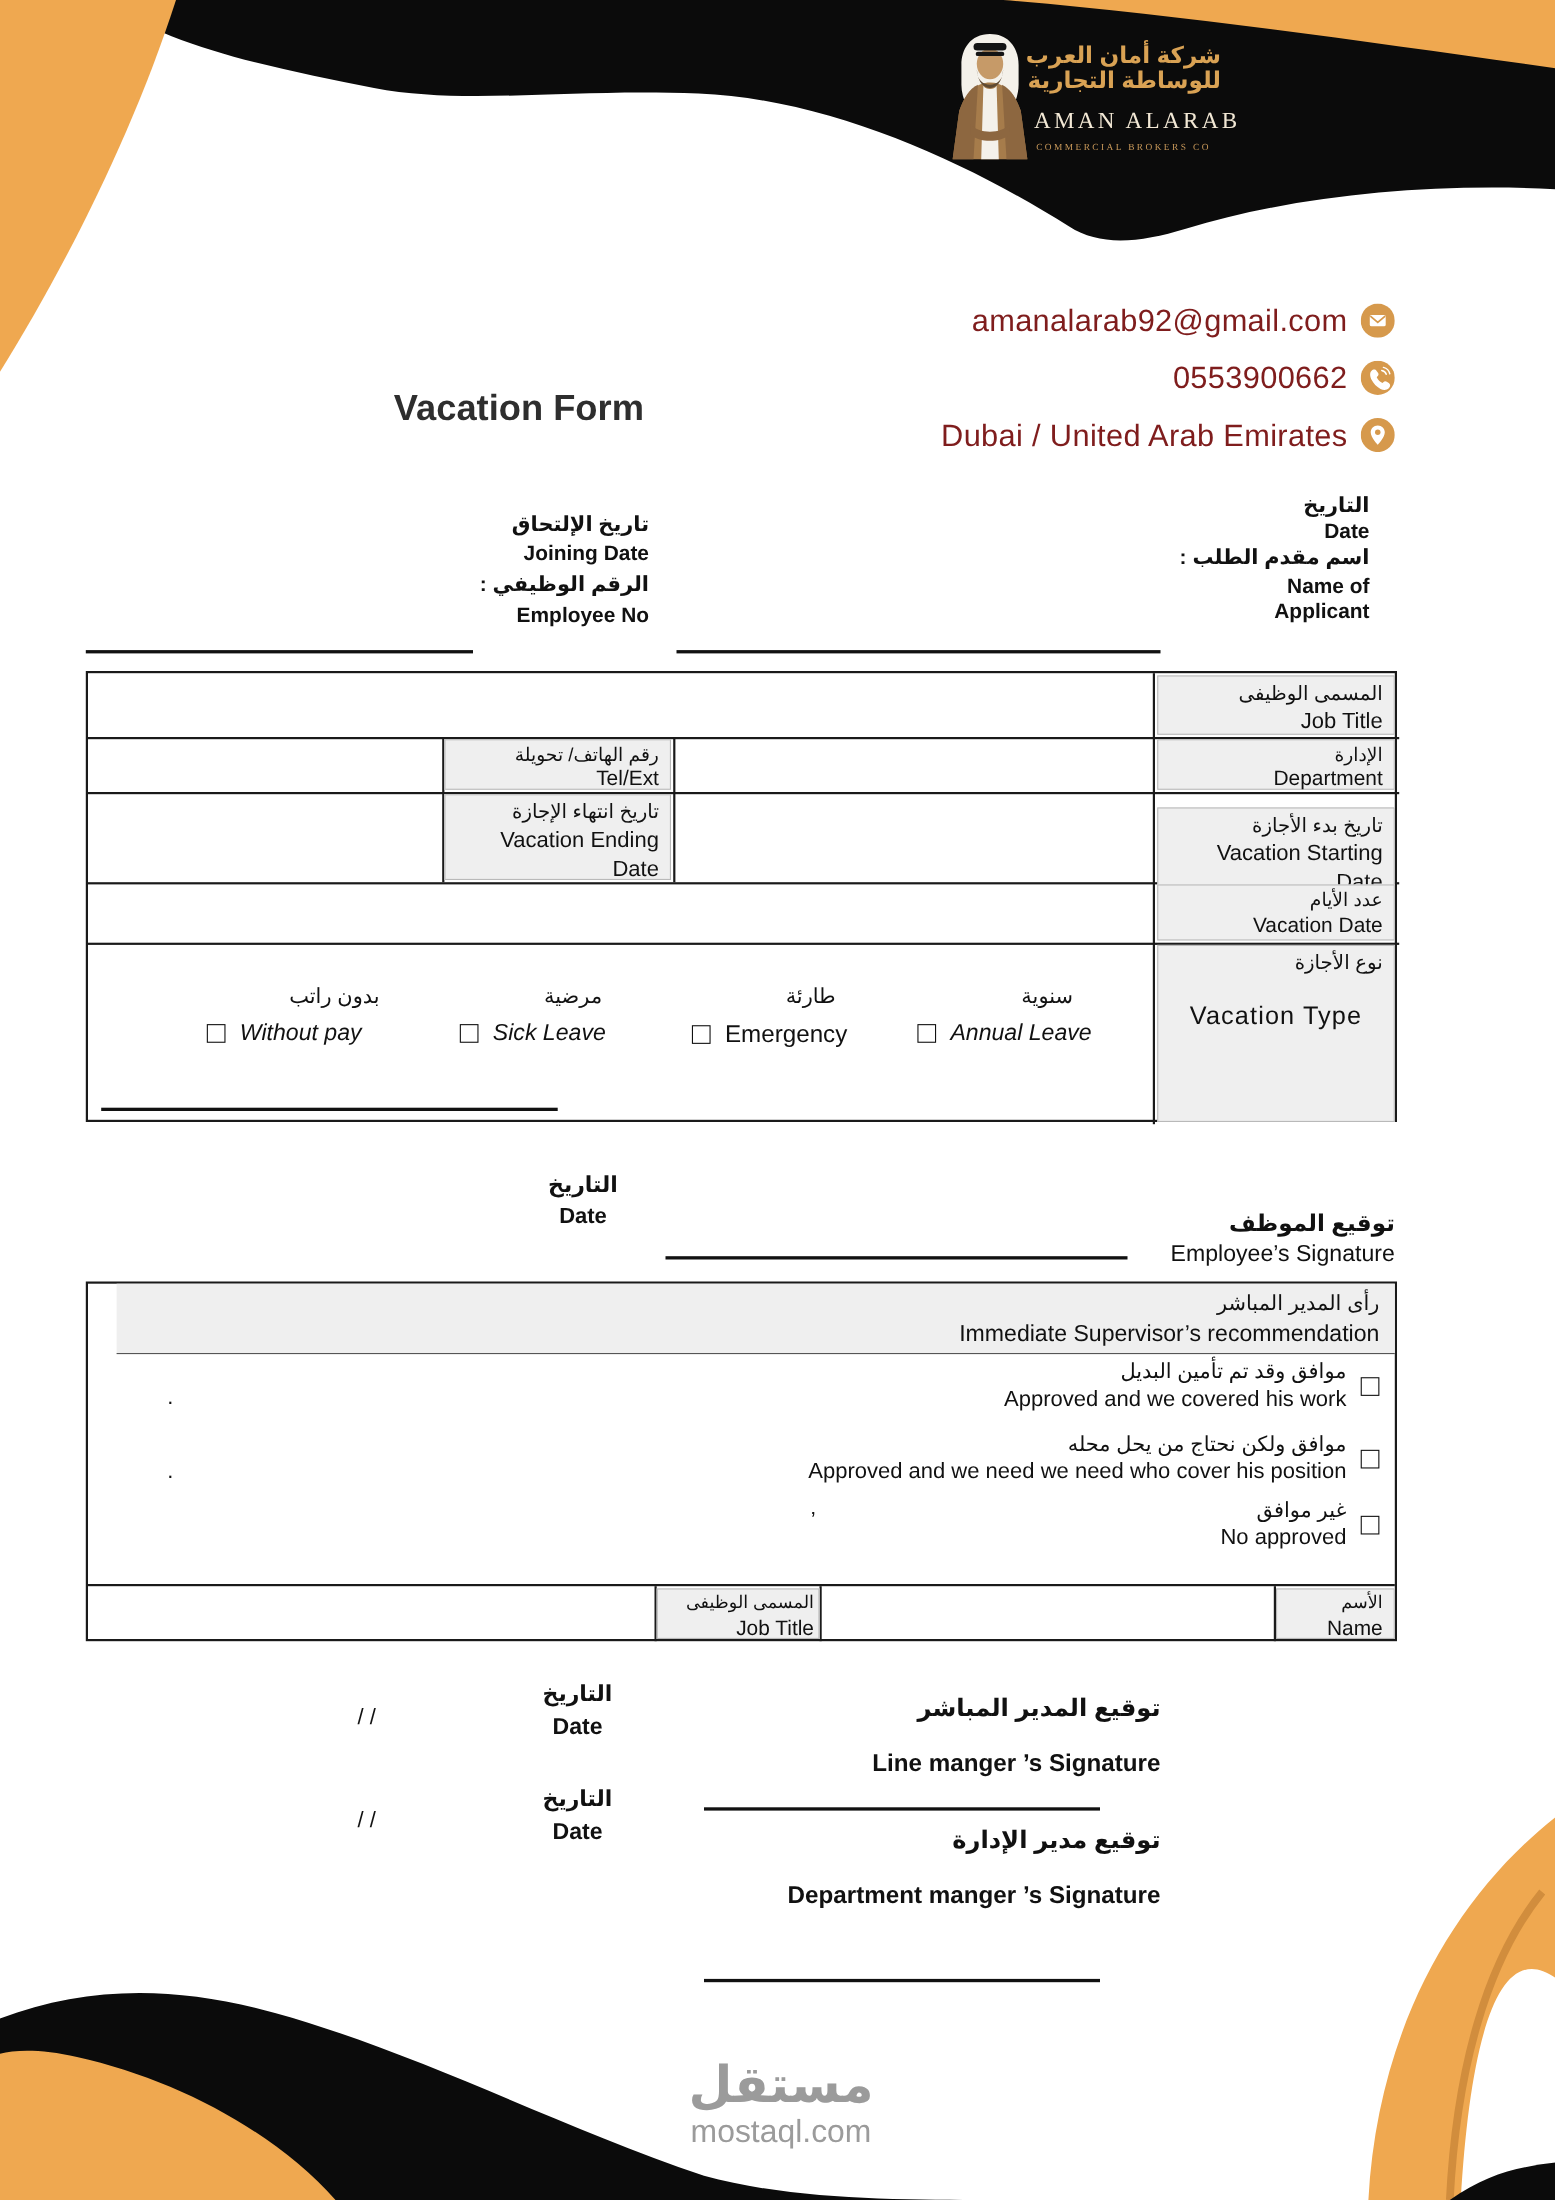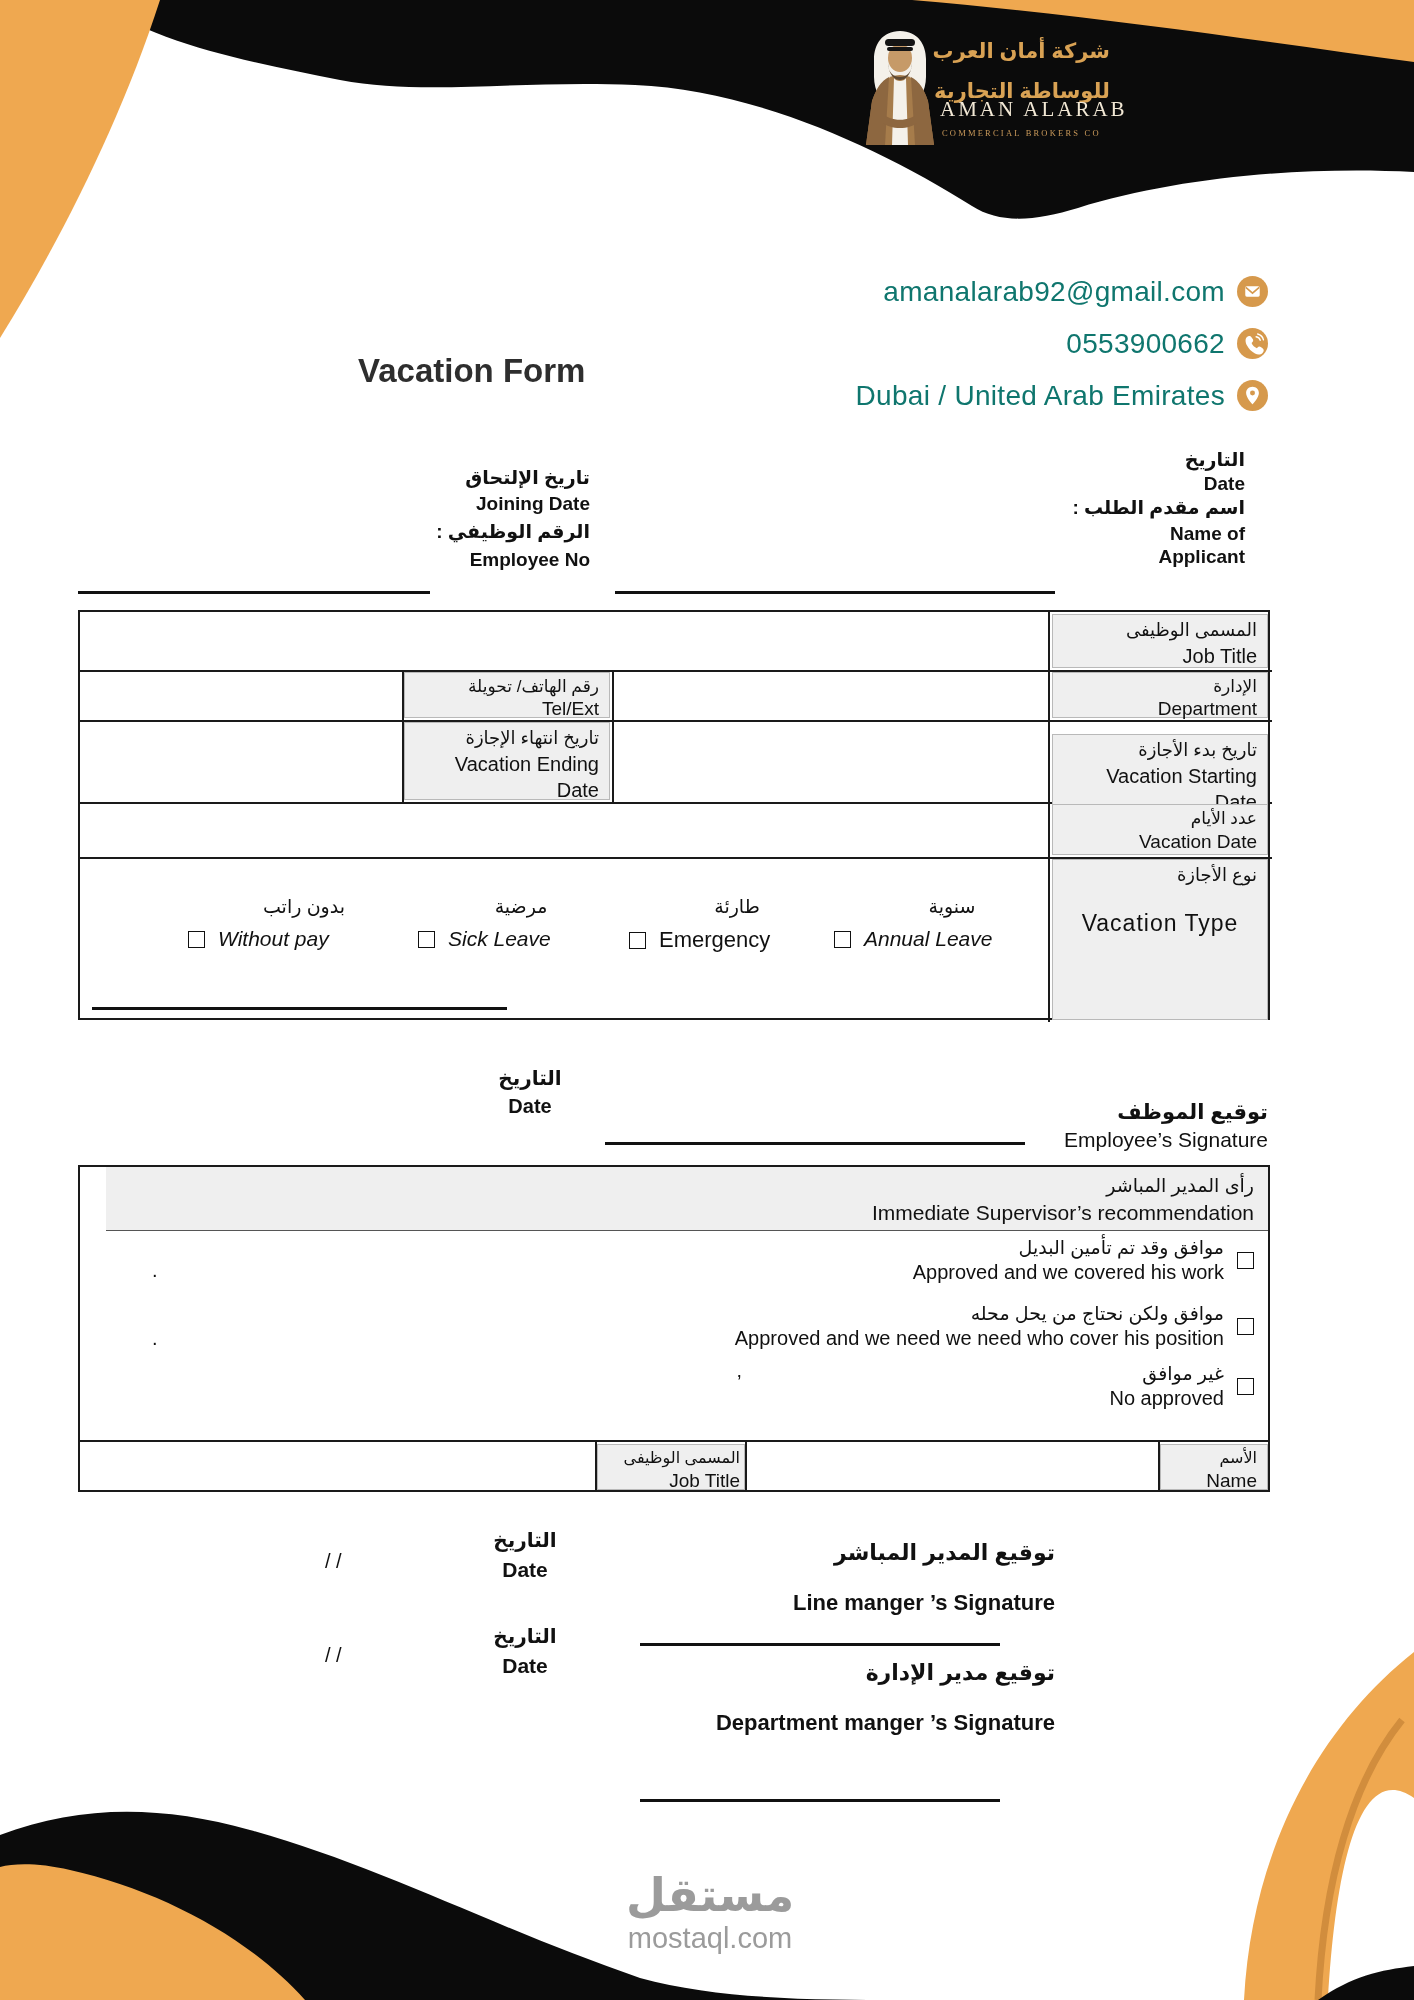--- a/index.html
+++ b/index.html
@@ -17,21 +17,21 @@
   
   .decor{position:absolute;left:0;width:1414px;z-index:0;}
   .content{position:absolute;inset:0;z-index:2;}
 
   
   .logo-ar{font-size:21px;font-weight:bold;color:#D9A254;line-height:29px;text-align:right;}
   .logo-en{font-family:"Liberation Serif",serif;color:#F2E8D5;font-size:21px;letter-spacing:3px;text-align:center;}
   .logo-tag{font-family:"Liberation Serif",serif;color:#C9995A;font-size:8.5px;letter-spacing:2.2px;text-align:center;margin-top:6px;}
 
   
-  .contact-txt{font-size:28px;color:#0f766e;letter-spacing:.3px;}
+  .contact-txt{font-size:28px;color:#7f1d1d;letter-spacing:.3px;}
   .c-icon{width:31px;height:31px;}
 
   
   .lbl{font-size:19px;font-weight:bold;line-height:24px;}
   .line{background:#111;}
 
   
   .tbl{border:2px solid #1a1a1a;background:#fff;}
   .gridline{background:#1a1a1a;position:absolute;}
   .gcell{position:absolute;background:#EFEFEF;border:1px solid #b9b9b9;box-sizing:border-box;
@@ -85,21 +85,21 @@
       <path d="M14,120 L20,76 C24,64 29,56 37,52 L33,120 Z" fill="#8D6740"></path>
       <path d="M82,120 L76,76 C72,64 67,56 59,52 L63,120 Z" fill="#8D6740"></path>
       <path d="M42,53 L40,120 L56,120 L54,53 C52,57 44,57 42,53 Z" fill="#F4F1EA"></path>
       <ellipse cx="48" cy="33" rx="12" ry="14" fill="#C69A68"></ellipse>
       <path d="M36,38 C37,51 43,55 48,55 C53,55 59,51 60,38 C60,48 54,52 48,52 C42,52 36,48 36,38 Z" fill="#5F4A33"></path>
       <rect x="33" y="14" width="30" height="7" rx="3.5" fill="#141414"></rect>
       <rect x="35" y="22" width="26" height="4" rx="2" fill="#141414"></rect>
       <path d="M30,88 C38,97 58,97 66,88 L66,97 C58,105 38,105 30,97 Z" fill="#8D6740"></path>
     </svg>
     <div class="abs rtl logo-ar nowrap" style="right:304px;top:36px;">شركة أمان العرب</div>
-    <div class="abs rtl logo-ar nowrap" style="right:304px;top:76px;">للوساطة التجارية</div>
+    <div class="abs rtl logo-ar nowrap" style="right:304px;top:59px;">للوساطة التجارية</div>
     <div class="abs logo-en nowrap" style="left:940px;top:97px;">AMAN ALARAB</div>
     <div class="abs logo-tag nowrap" style="left:942px;top:122px;">COMMERCIAL BROKERS CO</div>
 
     <div class="abs nowrap b" style="left:358px;top:352px;font-size:33px;color:#2e2e2e;">Vacation Form</div>
 
     <div class="abs contact-txt nowrap" style="right:189px;top:276px;">amanalarab92@gmail.com</div>
     <svg class="abs c-icon" style="left:1237px;top:276px;" viewBox="0 0 30 30">
       <circle cx="15" cy="15" r="15" fill="#D6994C"></circle>
       <rect x="8" y="10" width="14" height="10" rx="1.5" fill="#fff"></rect>
       <path d="M8.5,11 L15,16.5 L21.5,11" stroke="#D6994C" stroke-width="1.6" fill="none"></path>

